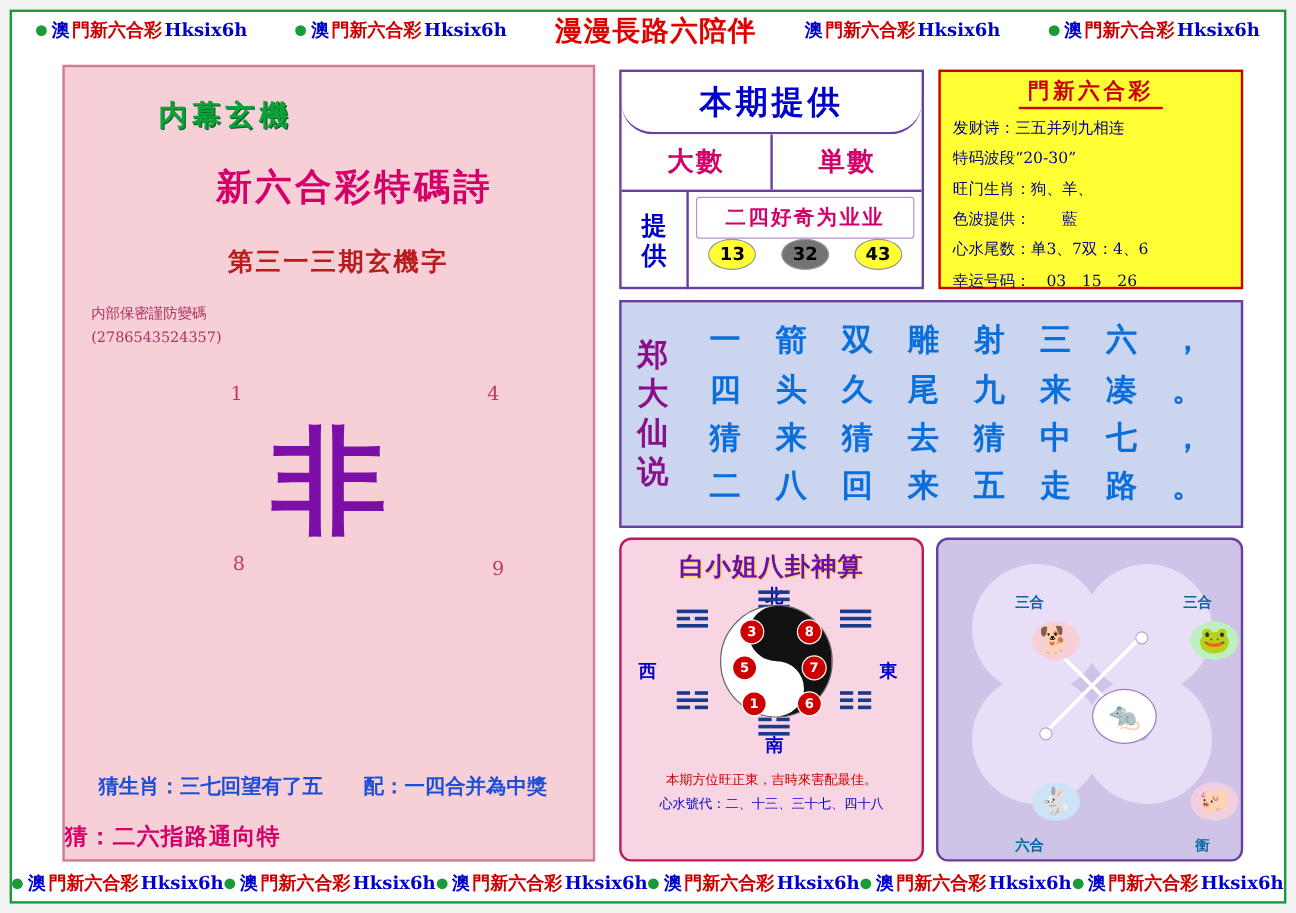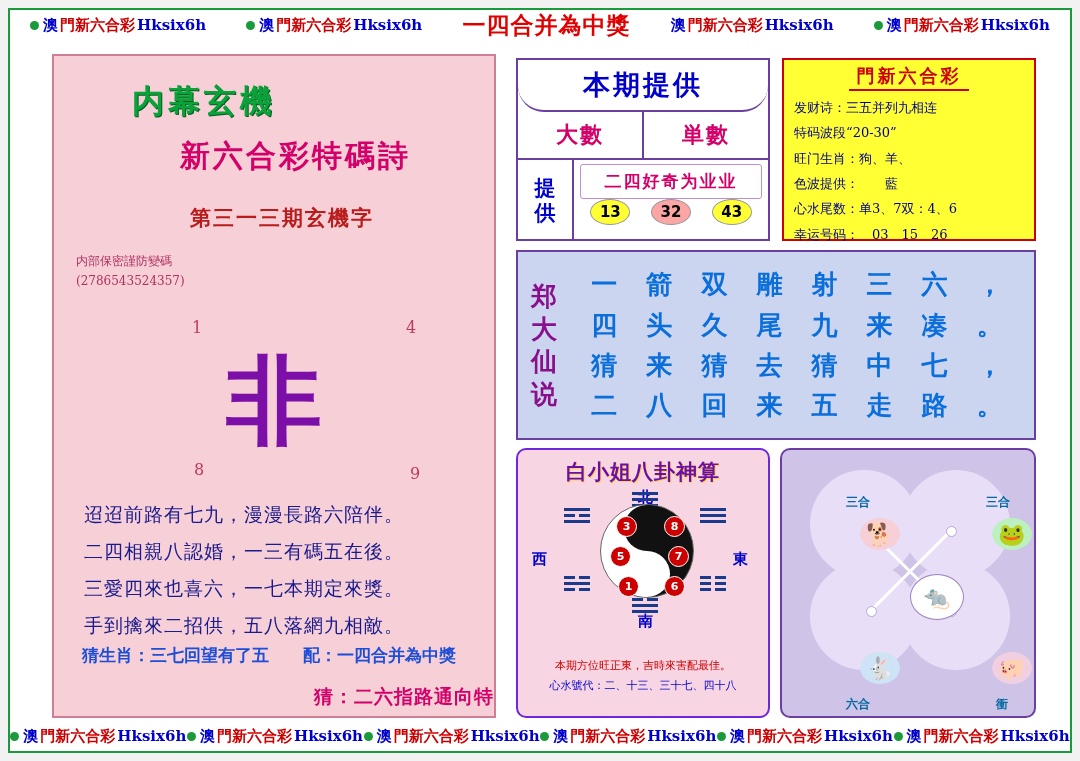--- a/index.html
+++ b/index.html
@@ -43,21 +43,21 @@
     font-family:"DejaVu Serif","Liberation Serif",serif;
   }
 
   
   .left-panel{
     position:absolute;left:42px;top:44px;width:444px;height:664px;
     background:#f6cfd7;border:2px solid #cf7f95;box-sizing:border-box;
   }
   .lp-title1{
     position:absolute;left:78px;top:24px;
-    font-size:32px;font-weight:bold;color:#0aa33a;
+    font-size:24px;font-weight:bold;color:#0aa33a;
     font-family:"DejaVu Serif","Liberation Serif",serif;
     letter-spacing:4px;
     text-shadow:1px 1px 0 #065c20;
   }
   .lp-title2{
     position:absolute;left:126px;top:80px;
     font-size:30px;font-weight:bold;color:#d4006a;
     font-family:"DejaVu Serif","Liberation Serif",serif;
     letter-spacing:3px;
   }
@@ -92,21 +92,21 @@
     font-family:"DejaVu Serif","Liberation Serif",serif;
     letter-spacing:1px;
   }
   .poem div{white-space:nowrap;}
   .guess-line{
     position:absolute;left:28px;top:588px;width:400px;
     font-size:17px;color:#1d4ed8;font-weight:bold;white-space:nowrap;
     font-family:"DejaVu Serif","Liberation Serif",serif;
   }
   .guess-line2{
-    position:absolute;left:0;right:0;top:628px;text-align:right;
+    position:absolute;left:0;right:0;top:628px;text-align:left;
     font-size:19px;color:#d4006a;font-weight:bold;
     font-family:"DejaVu Serif","Liberation Serif",serif;
     letter-spacing:1px;
   }
 
   
   .mid-box{
     position:absolute;left:506px;top:48px;width:254px;height:183px;
     border:2px solid #6b3fa0;background:#ffffff;box-sizing:border-box;
   }
@@ -180,21 +180,21 @@
   .verse-right{flex:1;display:flex;flex-direction:column;justify-content:center;}
   .verse-line{
     font-size:26px;font-weight:bold;color:#0a6edb;letter-spacing:10px;
     text-align:center;line-height:1.55;white-space:nowrap;
     font-family:"DejaVu Serif","Liberation Serif",serif;
   }
 
   
   .bagua-box{
     position:absolute;left:506px;top:438px;width:254px;height:270px;
-    background:#f8d5e2;border:2px solid #6d28d9;border-radius:10px;box-sizing:border-box;
+    background:#f8d5e2;border:2px solid #be185d;border-radius:10px;box-sizing:border-box;
   }
   .bagua-title{
     text-align:center;margin-top:8px;font-size:21px;font-weight:bold;color:#6b0fa8;
     font-family:"DejaVu Serif","Liberation Serif",serif;letter-spacing:1px;
     text-shadow:1px 1px 0 #ffd24d;
   }
   .bagua-wrap{position:relative;width:254px;height:150px;}
   .dir{
     position:absolute;font-size:15px;font-weight:bold;color:#0000cc;
     font-family:"DejaVu Serif","Liberation Serif",serif;
@@ -220,21 +220,21 @@
   }
   .trigram{position:absolute;width:26px;}
   .trigram i{display:block;height:3px;background:#1a3a8c;margin-bottom:3px;}
   .trigram i.broken{
     background:transparent;
     border-left:11px solid #1a3a8c;border-right:11px solid #1a3a8c;
     height:3px;box-sizing:border-box;
   }
   .bagua-foot{
     text-align:center;font-size:11px;color:#cc0000;line-height:1.8;
-    font-family:"DejaVu Serif","Liberation Serif",serif;margin-top:20px;
+    font-family:"DejaVu Serif","Liberation Serif",serif;margin-top:4px;
   }
   .bagua-foot .l2{color:#0000cc;}
 
   
   .zodiac-box{
     position:absolute;left:770px;top:438px;width:256px;height:270px;
     background:#cfc3e8;border:2px solid #6b3fa0;border-radius:10px;box-sizing:border-box;
     overflow:hidden;
   }
   .flower{
@@ -287,21 +287,21 @@
       <span class="t1">澳</span>
       <span class="t2">門新六合彩</span>
       <span class="t3">Hksix6h</span>
     </span>
     <span class="mk">
       <span class="dot"></span>
       <span class="t1">澳</span>
       <span class="t2">門新六合彩</span>
       <span class="t3">Hksix6h</span>
     </span>
-    <span class="bigtitle">一四合并為中獎</span>
+    <span class="bigtitle">漫漫長路六陪伴</span>
     <span class="mk">
       <span class="t1">澳</span>
       <span class="t2">門新六合彩</span>
       <span class="t3">Hksix6h</span>
     </span>
     <span class="mk">
       <span class="dot"></span>
       <span class="t1">澳</span>
       <span class="t2">門新六合彩</span>
       <span class="t3">Hksix6h</span>
@@ -318,47 +318,41 @@
       <div class="code">(2786543524357)</div>
     </div>
 
     <div class="corner c1">1</div>
     <div class="corner c2">4</div>
     <div class="corner c3">8</div>
     <div class="corner c4">9</div>
 
     <div class="big-char">非</div>
 
-    <div class="poem">
-      <div>迢迢前路有七九，漫漫長路六陪伴。</div>
-      <div>二四相親八認婚，一三有碼五在後。</div>
-      <div>三愛四來也喜六，一七本期定來獎。</div>
-      <div>手到擒來二招供，五八落網九相敵。</div>
-    </div>
 
     <div class="guess-line">猜生肖：三七回望有了五　　配：一四合并為中獎</div>
     <div class="guess-line2">猜：二六指路通向特</div>
   </div>
 
   <div class="mid-box">
     <div class="mb-head">本期提供</div>
     <div class="mb-row2">
       <div class="mb-cell">大數</div>
       <div class="mb-cell">単數</div>
     </div>
     <div class="mb-row3">
       <div class="mb-left">
         <span>提</span>
         <span>供</span>
       </div>
       <div class="mb-right">
         <div class="mb-phrase">二四好奇为业业</div>
         <div class="mb-balls">
           <div class="ball" style="background:#ffff33">13</div>
-          <div class="ball" style="background:#fca5a5">32</div>
+          <div class="ball" style="background:#737373">32</div>
           <div class="ball" style="background:#ffff33">43</div>
         </div>
       </div>
     </div>
   </div>
 
   <div class="yellow-box">
     <div class="yb-title">門新六合彩</div>
     <div class="yb-underline"></div>
     <div class="yb-line">发财诗：三五并列九相连</div>

